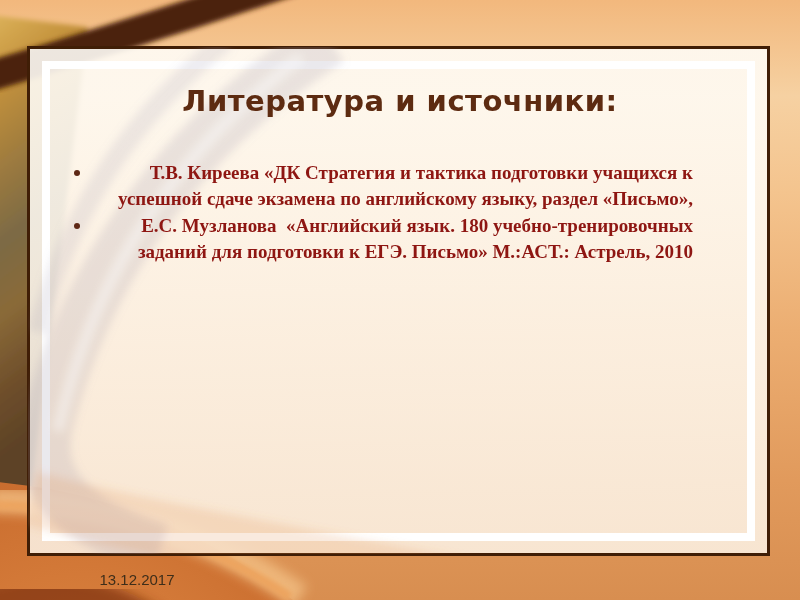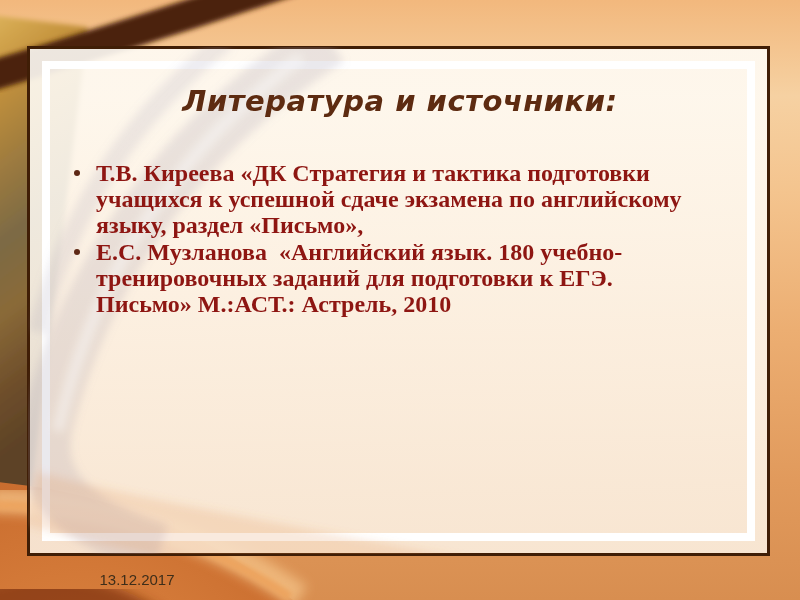--- a/index.html
+++ b/index.html
@@ -13,26 +13,26 @@
        font-family:"Liberation Sans",sans-serif;background:var(--bg-top);}
   .stage{position:absolute;inset:0;width:800px;height:600px;overflow:hidden;}
   .bg-svg{position:absolute;left:0;top:0;width:800px;height:600px;display:block;}
   .panel{position:absolute;left:27px;top:46px;width:737px;height:504px;
          border:3px solid var(--panel-border);
          background:linear-gradient(178deg, rgba(255,252,246,0.90), rgba(253,245,233,0.84));}
   .frame{position:absolute;left:42px;top:61px;width:697px;height:464px;
          border:8px solid var(--frame-color);}
   .bands-svg{position:absolute;left:0;top:0;width:800px;height:600px;display:block;pointer-events:none;}
   .slide-title{position:absolute;left:60px;right:60px;top:84px;text-align:center;
-         font-family:"DejaVu Sans",sans-serif;font-weight:bold;font-style:italic;
+         font-family:"DejaVu Sans",sans-serif;font-weight:bold;
          font-size:29px;letter-spacing:0.5px;color:var(--title-color);margin:0;}
   .ref-list{position:absolute;left:68px;top:160px;width:625px;margin:0;padding:0;list-style:none;}
   .ref-list li{position:relative;padding-left:28px;margin:0 0 1px 0;
          font-family:"Liberation Serif","DejaVu Serif",serif;font-weight:bold;
-         font-size:24px;line-height:26px;color:var(--text-color);white-space:pre-wrap;}
+         font-size:19px;line-height:26px;color:var(--text-color);white-space:pre-wrap;text-align:right;}
   .ref-list li::before{content:"";position:absolute;left:6px;top:10px;width:6px;height:6px;
          border-radius:50%;background:var(--bullet-color);}
   .date-stamp{position:absolute;left:92px;top:571px;width:90px;text-align:center;
          font-size:15px;color:var(--date-color);}
 </style>
 </head>
 <body>
 
 <div class="stage">
 

